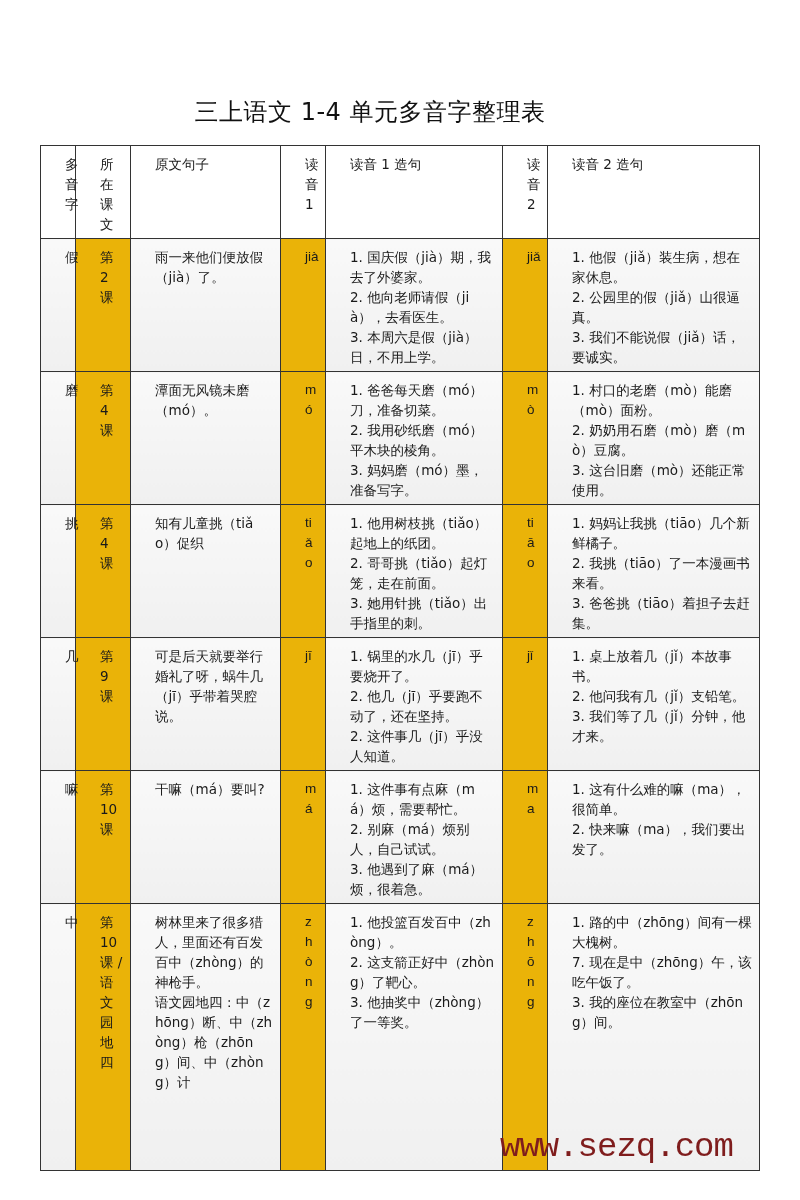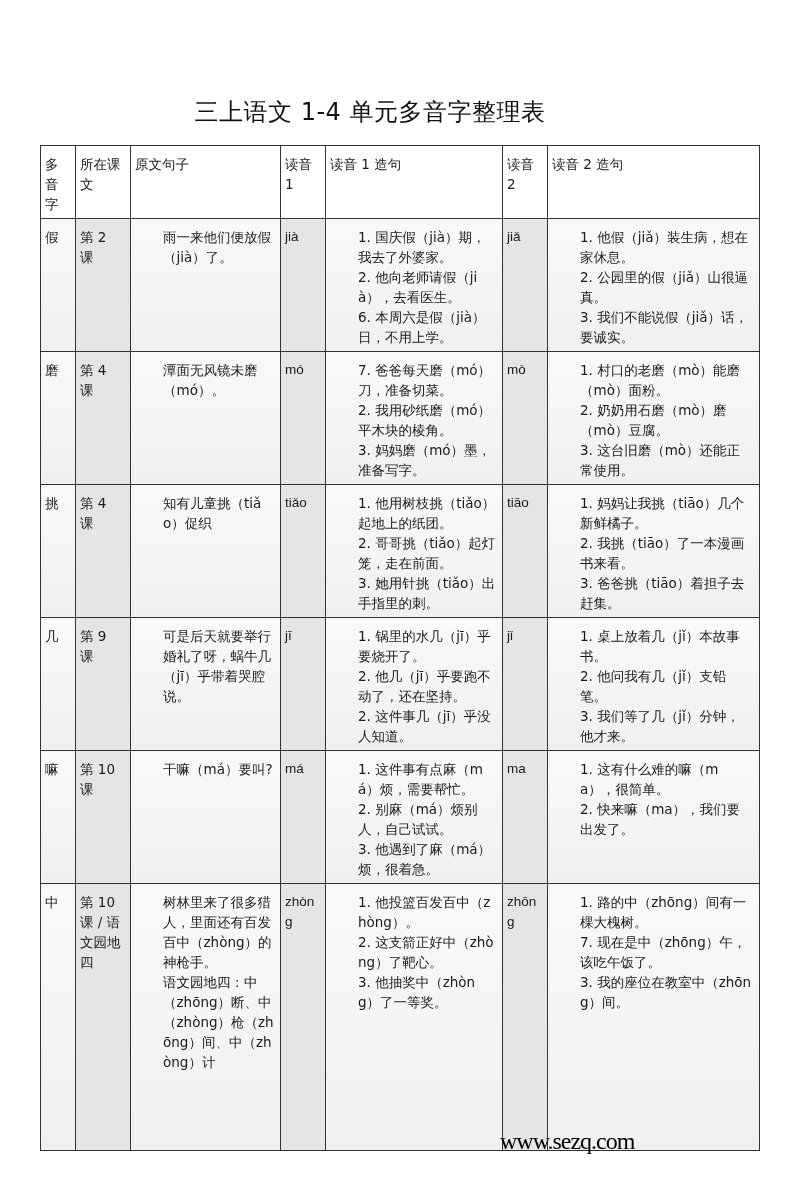--- a/index.html
+++ b/index.html
@@ -10,32 +10,32 @@
   }
   .title {
     position: absolute; top: 96px; left: 0; width: 740px; text-align: center;
     font-size: 24px; font-weight: normal; letter-spacing: 0.5px; color: #111;
   }
   table.grid {
     position: absolute; top: 145px; left: 40px; width: 719px;
     border-collapse: collapse; table-layout: fixed;
   }
   table.grid td, table.grid th {
-    border: 1px solid #333; vertical-align: top; padding: 8px 6px 4px 4px;
+    border: 1px solid #333; vertical-align: top; padding: 8px 6px 4px 24px;
     font-size: 13.5px; line-height: 20px; text-align: left; font-weight: normal;
     word-break: break-all; color: #1a1a1a;
   }
   table.grid th { height: 50px; }
   table.grid td.shade { background: linear-gradient(180deg, #f9f9f9 0%, #f0f0f0 100%); }
-  table.grid td.plain { background: #e5e5e5; }
+  table.grid td.plain { background: #eab308; }
   .py { font-family: "Liberation Sans", sans-serif; margin-top: 32px; }
-  .line { display: block; margin-left: 28px; }
+  .line { display: block; }
   .watermark {
-    position: absolute; top: 1128px; left: 500px; font-family: Liberation Serif, serif;
-    font-size: 24px; color: #000000; letter-spacing: -1px;
+    position: absolute; top: 1128px; left: 500px; font-family: Liberation Mono, monospace;
+    font-size: 34px; color: #7f1d1d; letter-spacing: -1px;
   }
 </style>
 </head>
 <body>
 
 <div class="title">三上语文 1-4 单元多音字整理表</div>
 
 <table class="grid">
   <colgroup>
     <col style="width:35px">
@@ -61,38 +61,38 @@
       <tr style="height: 126px;">
         <td class="shade">假</td>
         <td class="plain">第 2 课</td>
         <td class="shade">
           <span class="line">雨一来他们便放假（jià）了。</span>
         </td>
         <td class="plain py">jià</td>
         <td class="shade">
           <span class="line">1. 国庆假（jià）期，我去了外婆家。</span>
           <span class="line">2. 他向老师请假（jià），去看医生。</span>
-          <span class="line">6. 本周六是假（jià）日，不用上学。</span>
+          <span class="line">3. 本周六是假（jià）日，不用上学。</span>
         </td>
         <td class="plain py">jiǎ</td>
         <td class="shade">
           <span class="line">1. 他假（jiǎ）装生病，想在家休息。</span>
           <span class="line">2. 公园里的假（jiǎ）山很逼真。</span>
           <span class="line">3. 我们不能说假（jiǎ）话，要诚实。</span>
         </td>
       </tr>
       <tr style="height: 125px;">
         <td class="shade">磨</td>
         <td class="plain">第 4 课</td>
         <td class="shade">
           <span class="line">潭面无风镜未磨（mó）。</span>
         </td>
         <td class="plain py">mó</td>
         <td class="shade">
-          <span class="line">7. 爸爸每天磨（mó）刀，准备切菜。</span>
+          <span class="line">1. 爸爸每天磨（mó）刀，准备切菜。</span>
           <span class="line">2. 我用砂纸磨（mó）平木块的棱角。</span>
           <span class="line">3. 妈妈磨（mó）墨，准备写字。</span>
         </td>
         <td class="plain py">mò</td>
         <td class="shade">
           <span class="line">1. 村口的老磨（mò）能磨（mò）面粉。</span>
           <span class="line">2. 奶奶用石磨（mò）磨（mò）豆腐。</span>
           <span class="line">3. 这台旧磨（mò）还能正常使用。</span>
         </td>
       </tr>

